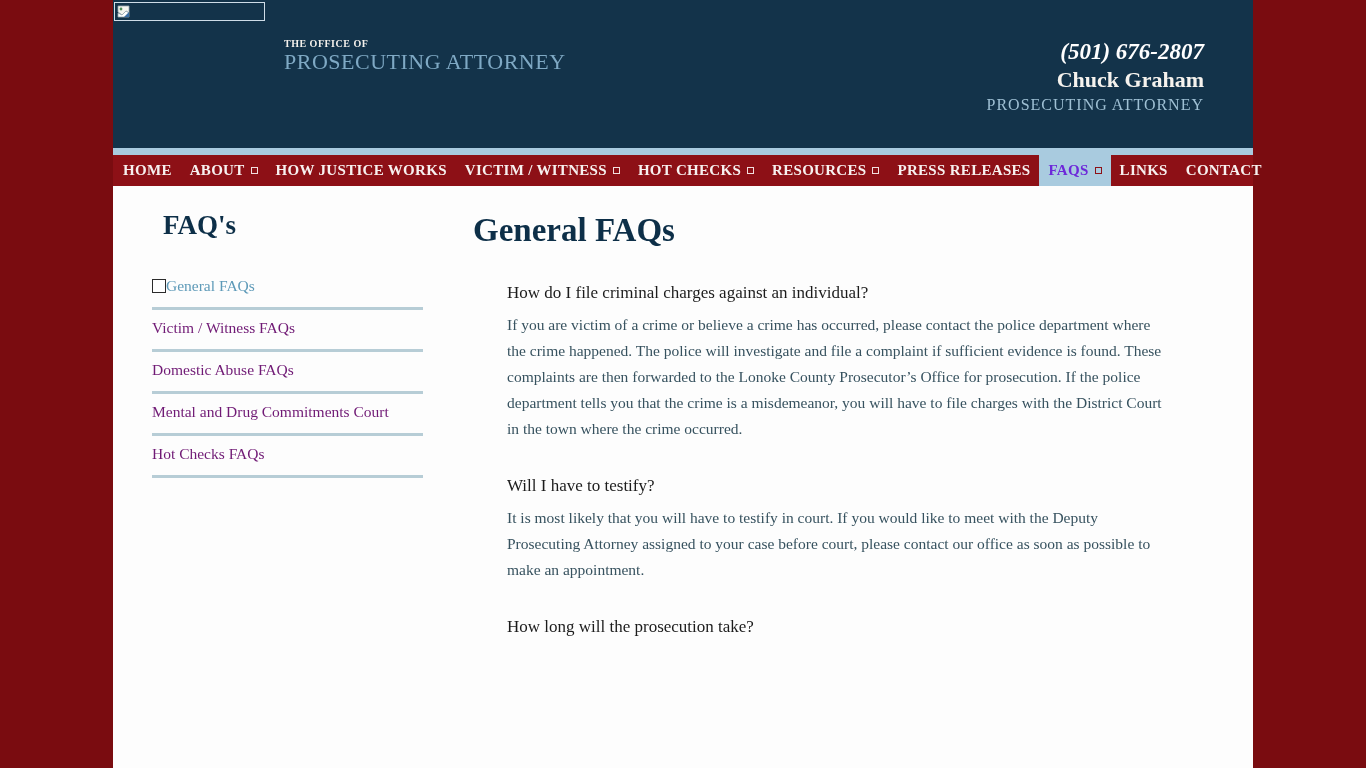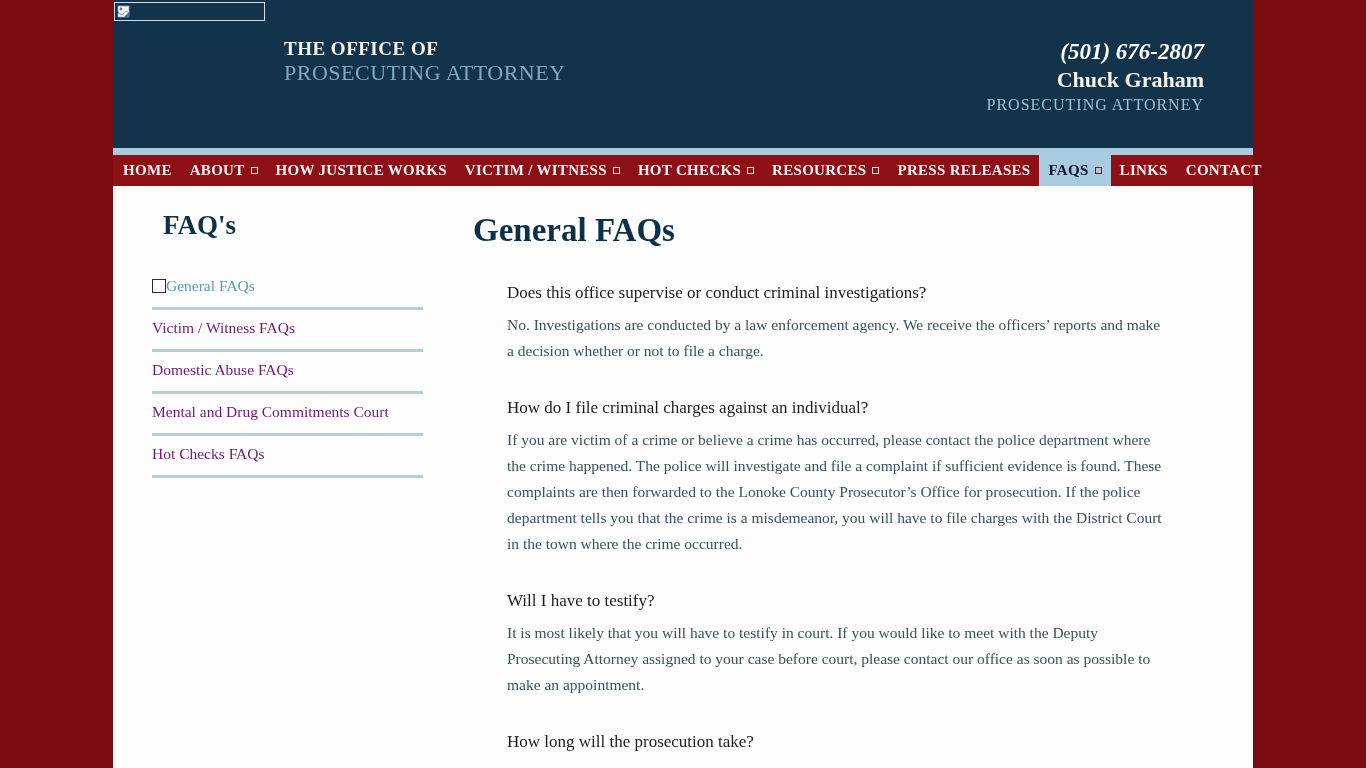--- a/index.html
+++ b/index.html
@@ -27,21 +27,21 @@
     position: absolute; top: 2px; left: 1px;
     width: 151px; height: 19px;
     border: 1px solid #cfdde8;
     background: #13334a;
     display: flex; align-items: center;
     padding-left: 2px;
   }
   .broken-img { width: 13px; height: 13px; display: block; }
   .brand { position: absolute; left: 171px; top: 38px; }
   .brand .office-line {
-    color: #f4f1ec; font-size: 19px; letter-spacing: 0.5px; font-weight: bold;
+    color: #f4f1ec; font-size: 10px; letter-spacing: 0.5px; font-weight: bold;
   }
   .brand .county {
     color: #7fa9c4; font-size: 30px; letter-spacing: 0.5px; margin-top: 2px; line-height: 1.05;
   }
   .brand .prosecuting {
     color: #7fa9c4; font-size: 22px; letter-spacing: 0.5px; line-height: 1.2;
   }
   .contact-block { position: absolute; right: 49px; top: 38px; text-align: right; }
   .contact-block .phone {
     color: #ffffff; font-size: 23px; font-weight: bold; font-style: italic; line-height: 1.2;
@@ -69,21 +69,21 @@
     letter-spacing: 0.3px;
     text-decoration: none;
     white-space: nowrap;
     cursor: pointer;
   }
   .nav-item .dd-square {
     width: 7px; height: 7px;
     border: 1px solid #f2dede;
     display: inline-block;
   }
-  .nav-item.active { background: #a9cbdf; color: #0f172a; }
+  .nav-item.active { background: #a9cbdf; color: #6d28d9; }
   .nav-item.active .dd-square { border-color: #8d1016; }
 
   
   .content {
     background: #fdfdfd;
     flex: 1;
     display: flex;
     overflow: hidden;
   }
   .sidebar {
@@ -221,24 +221,20 @@
           <span>Hot Checks FAQs</span>
         </a>
       </div>
     </aside>
 
     <main class="main-col">
       <h1 class="page-title">General FAQs</h1>
 
       <div class="qa-wrap">
         <section>
-          <h3 class="question">Does this office supervise or conduct criminal investigations?</h3>
-          <p class="answer">No. Investigations are conducted by a law enforcement agency. We receive the officers’ reports and make a decision whether or not to file a charge.</p>
-        </section>
-        <section>
           <h3 class="question">How do I file criminal charges against an individual?</h3>
           <p class="answer">If you are victim of a crime or believe a crime has occurred, please contact the police department where the crime happened. The police will investigate and file a complaint if sufficient evidence is found. These complaints are then forwarded to the Lonoke County Prosecutor’s Office for prosecution. If the police department tells you that the crime is a misdemeanor, you will have to file charges with the District Court in the town where the crime occurred.</p>
         </section>
         <section>
           <h3 class="question">Will I have to testify?</h3>
           <p class="answer">It is most likely that you will have to testify in court. If you would like to meet with the Deputy Prosecuting Attorney assigned to your case before court, please contact our office as soon as possible to make an appointment.</p>
         </section>
         <section>
           <h3 class="question">How long will the prosecution take?</h3>
           <p class="answer"></p>

